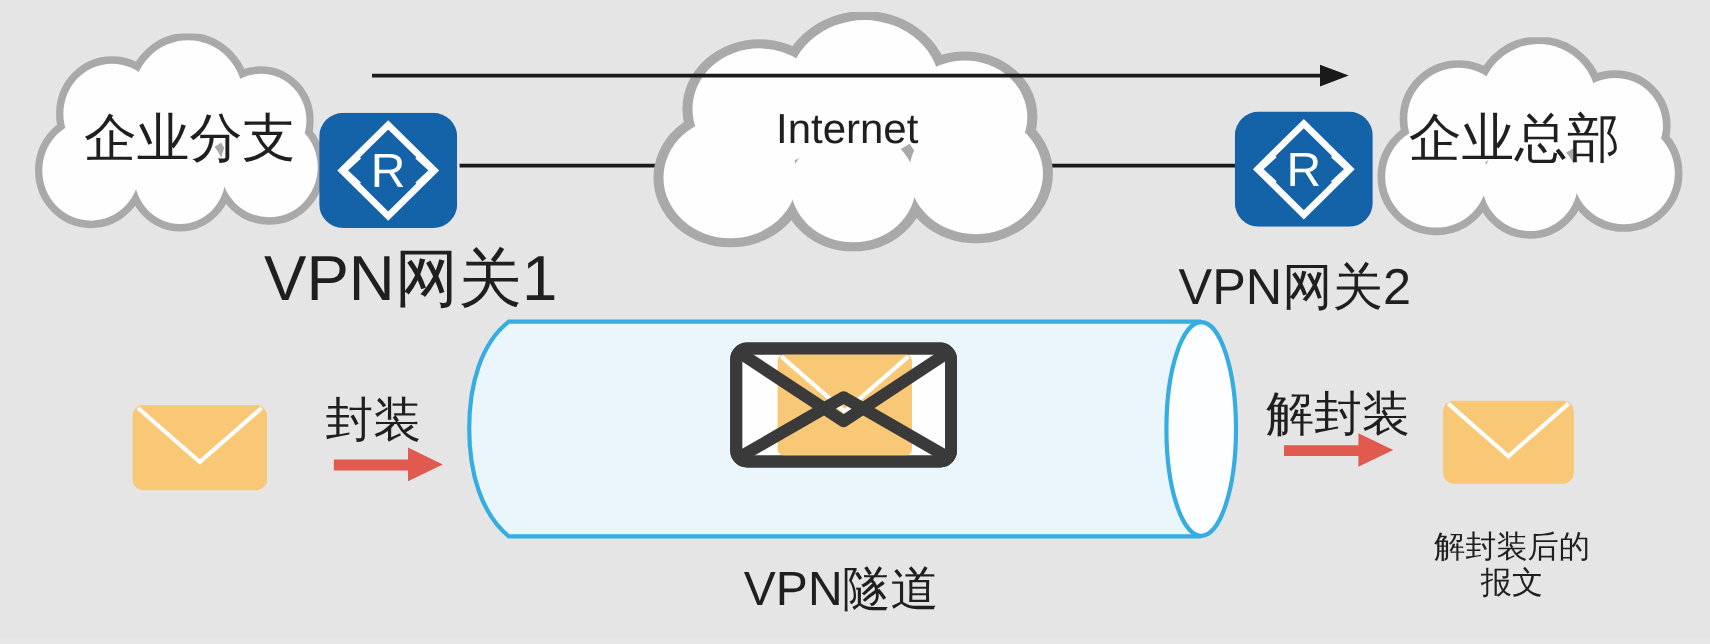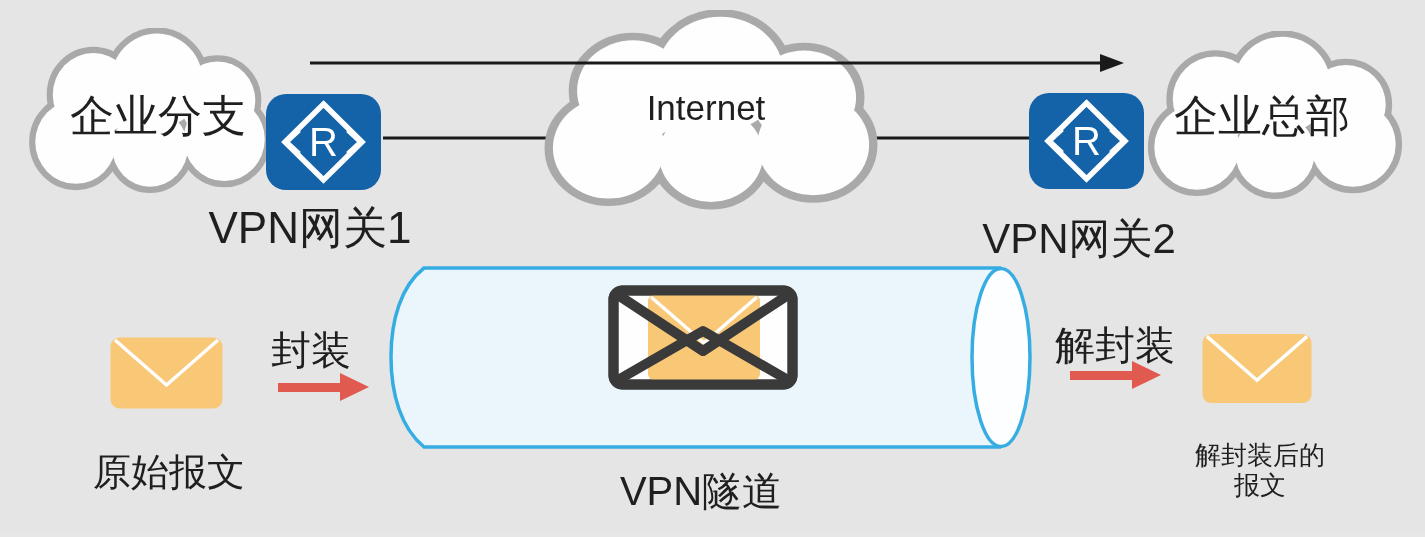--- a/index.html
+++ b/index.html
@@ -97,28 +97,27 @@
     <text class="router-letter" x="57.5" y="62" text-anchor="middle">R</text>
   </svg>
   <svg class="abs" style="left:1029px;top:93px;z-index:6" width="115" height="96" viewBox="0 0 115 96">
     <rect class="router-body" x="0" y="0" width="115" height="96" rx="20"></rect>
     <polygon class="router-mark" points="57.5,10 96,48 57.5,86 19,48"></polygon>
     <polyline class="router-mark" points="33,36 20,48 33,60"></polyline>
     <polyline class="router-mark" points="82,36 95,48 82,60"></polyline>
     <text class="router-letter" x="57.5" y="62" text-anchor="middle">R</text>
   </svg>
 
-  <div class="label" style="left:200px;top:204px;width:220px;font-size:44px;z-index:6">VPN网关1</div>
+  <div class="label" style="left:220px;top:204px;width:220px;font-size:53px;z-index:6">VPN网关1</div>
   <div class="label" style="left:969px;top:216px;width:220px;font-size:42px;z-index:6">VPN网关2</div>
 
   <svg class="abs" style="left:110px;top:337px;z-index:3" width="113" height="72" viewBox="0 0 113 72">
     <rect class="env-yellow" x="0.5" y="0.5" width="112" height="71" rx="9"></rect>
     <polyline class="env-vline" points="5,3 56.5,48 108,3"></polyline>
   </svg>
-  <div class="label" style="left:59px;top:452px;width:220px;font-size:38px;z-index:3">原始报文</div>
 
   <div class="label" style="left:251px;top:329px;width:120px;font-size:40px;z-index:3">封装</div>
   <svg class="abs" style="left:278px;top:370px;z-index:3" width="92" height="32" viewBox="0 0 92 32">
     <polygon class="red-arrow" points="0,13 62,13 62,3 91,17 62,31 62,22 0,22"></polygon>
   </svg>
 
   <svg class="abs" style="left:608px;top:285px;z-index:3" width="190" height="105" viewBox="0 0 190 105">
     <rect class="env-dark-bg" x="5.5" y="5.5" width="179" height="94" rx="9"></rect>
     <rect class="env-yellow" x="40" y="10" width="112" height="85" rx="6"></rect>
     <polyline class="env-vline" points="43,12 96,58 149,12"></polyline>

